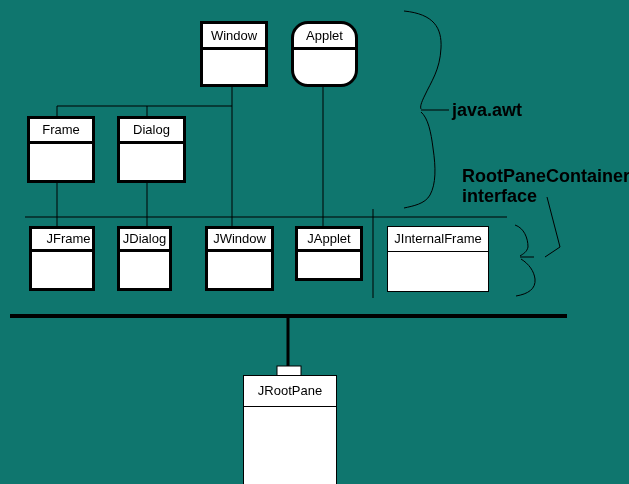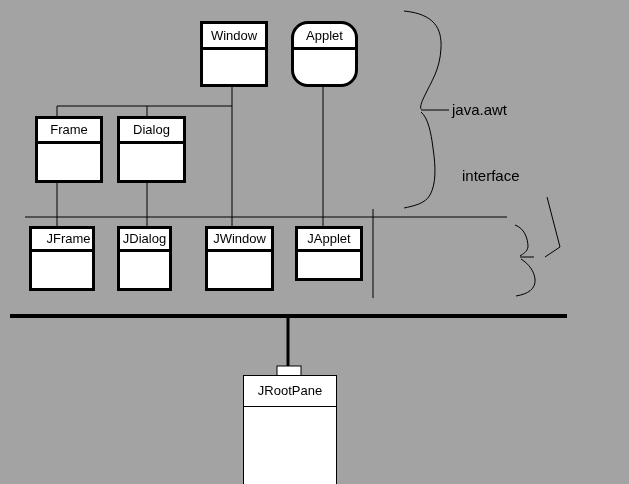--- a/index.html
+++ b/index.html
@@ -4,21 +4,21 @@
 <style>
   html, body {
     margin: 0;
     padding: 0;
     background: #ffffff;
   }
   #canvas {
     position: relative;
     width: 629px;
     height: 484px;
-    background: #a3a3a3;
+    background: #0f766e;
     font-family: "Liberation Sans", sans-serif;
     overflow: hidden;
   }
   #wires {
     position: absolute;
     left: 0;
     top: 0;
     pointer-events: none;
   }
   .box {
@@ -43,41 +43,41 @@
     border-bottom-width: 1px;
   }
   .box .body {
     flex: 1;
   }
   
   #box-window        { left: 200px; top: 21px;  width: 68px;  height: 66px; }
   #box-window .title        { height: 23px; line-height: 23px; }
   #box-applet        { left: 291px; top: 21px;  width: 67px;  height: 66px; border-radius: 17px; }
   #box-applet .title        { height: 23px; line-height: 23px; }
-  #box-frame         { left: 35px;  top: 116px; width: 68px;  height: 67px; }
+  #box-frame         { left: 27px;  top: 116px; width: 68px;  height: 67px; }
   #box-frame .title         { height: 22px; line-height: 22px; }
   #box-dialog        { left: 117px; top: 116px; width: 69px;  height: 67px; }
   #box-dialog .title        { height: 22px; line-height: 22px; }
   #box-jframe        { left: 29px;  top: 226px; width: 66px;  height: 65px; }
   #box-jframe .title        { height: 20px; line-height: 20px; padding-left: 13px; }
   #box-jdialog       { left: 117px; top: 226px; width: 55px;  height: 65px; }
   #box-jdialog .title       { height: 20px; line-height: 20px; }
   #box-jwindow       { left: 205px; top: 226px; width: 69px;  height: 65px; }
   #box-jwindow .title       { height: 20px; line-height: 20px; }
   #box-japplet       { left: 295px; top: 226px; width: 68px;  height: 55px; }
   #box-japplet .title       { height: 20px; line-height: 20px; }
   #box-jinternalframe{ left: 387px; top: 226px; width: 102px; height: 66px; }
   #box-jinternalframe .title{ height: 24px; line-height: 24px; }
   #box-jrootpane     { left: 243px; top: 375px; width: 94px;  height: 118px; }
   #box-jrootpane .title     { height: 30px; line-height: 30px; }
   
   .annotation {
     position: absolute;
-    font-weight: normal;
-    font-size: 15px;
+    font-weight: bold;
+    font-size: 18px;
     color: #000000;
     line-height: 20px;
     white-space: nowrap;
   }
   #label-java-awt  { left: 452px; top: 100px; }
   #label-interface { left: 462px; top: 166px; }
 </style>
 </head>
 <body>
 
@@ -146,25 +146,30 @@
   <div class="box" id="box-jwindow">
     <div class="title">JWindow</div>
     <div class="body"></div>
   </div>
 
   <div class="box" id="box-japplet">
     <div class="title">JApplet</div>
     <div class="body"></div>
   </div>
 
+  <div class="box thin" id="box-jinternalframe">
+    <div class="title">JInternalFrame</div>
+    <div class="body"></div>
+  </div>
 
   <div class="box thin" id="box-jrootpane">
     <div class="title">JRootPane</div>
     <div class="body"></div>
   </div>
 
   <div class="annotation" id="label-java-awt">java.awt</div>
 
   <div class="annotation" id="label-interface">
+    <div>RootPaneContainer</div>
     <div>interface</div>
   </div>
 
 </div>
 
 </body></html>

